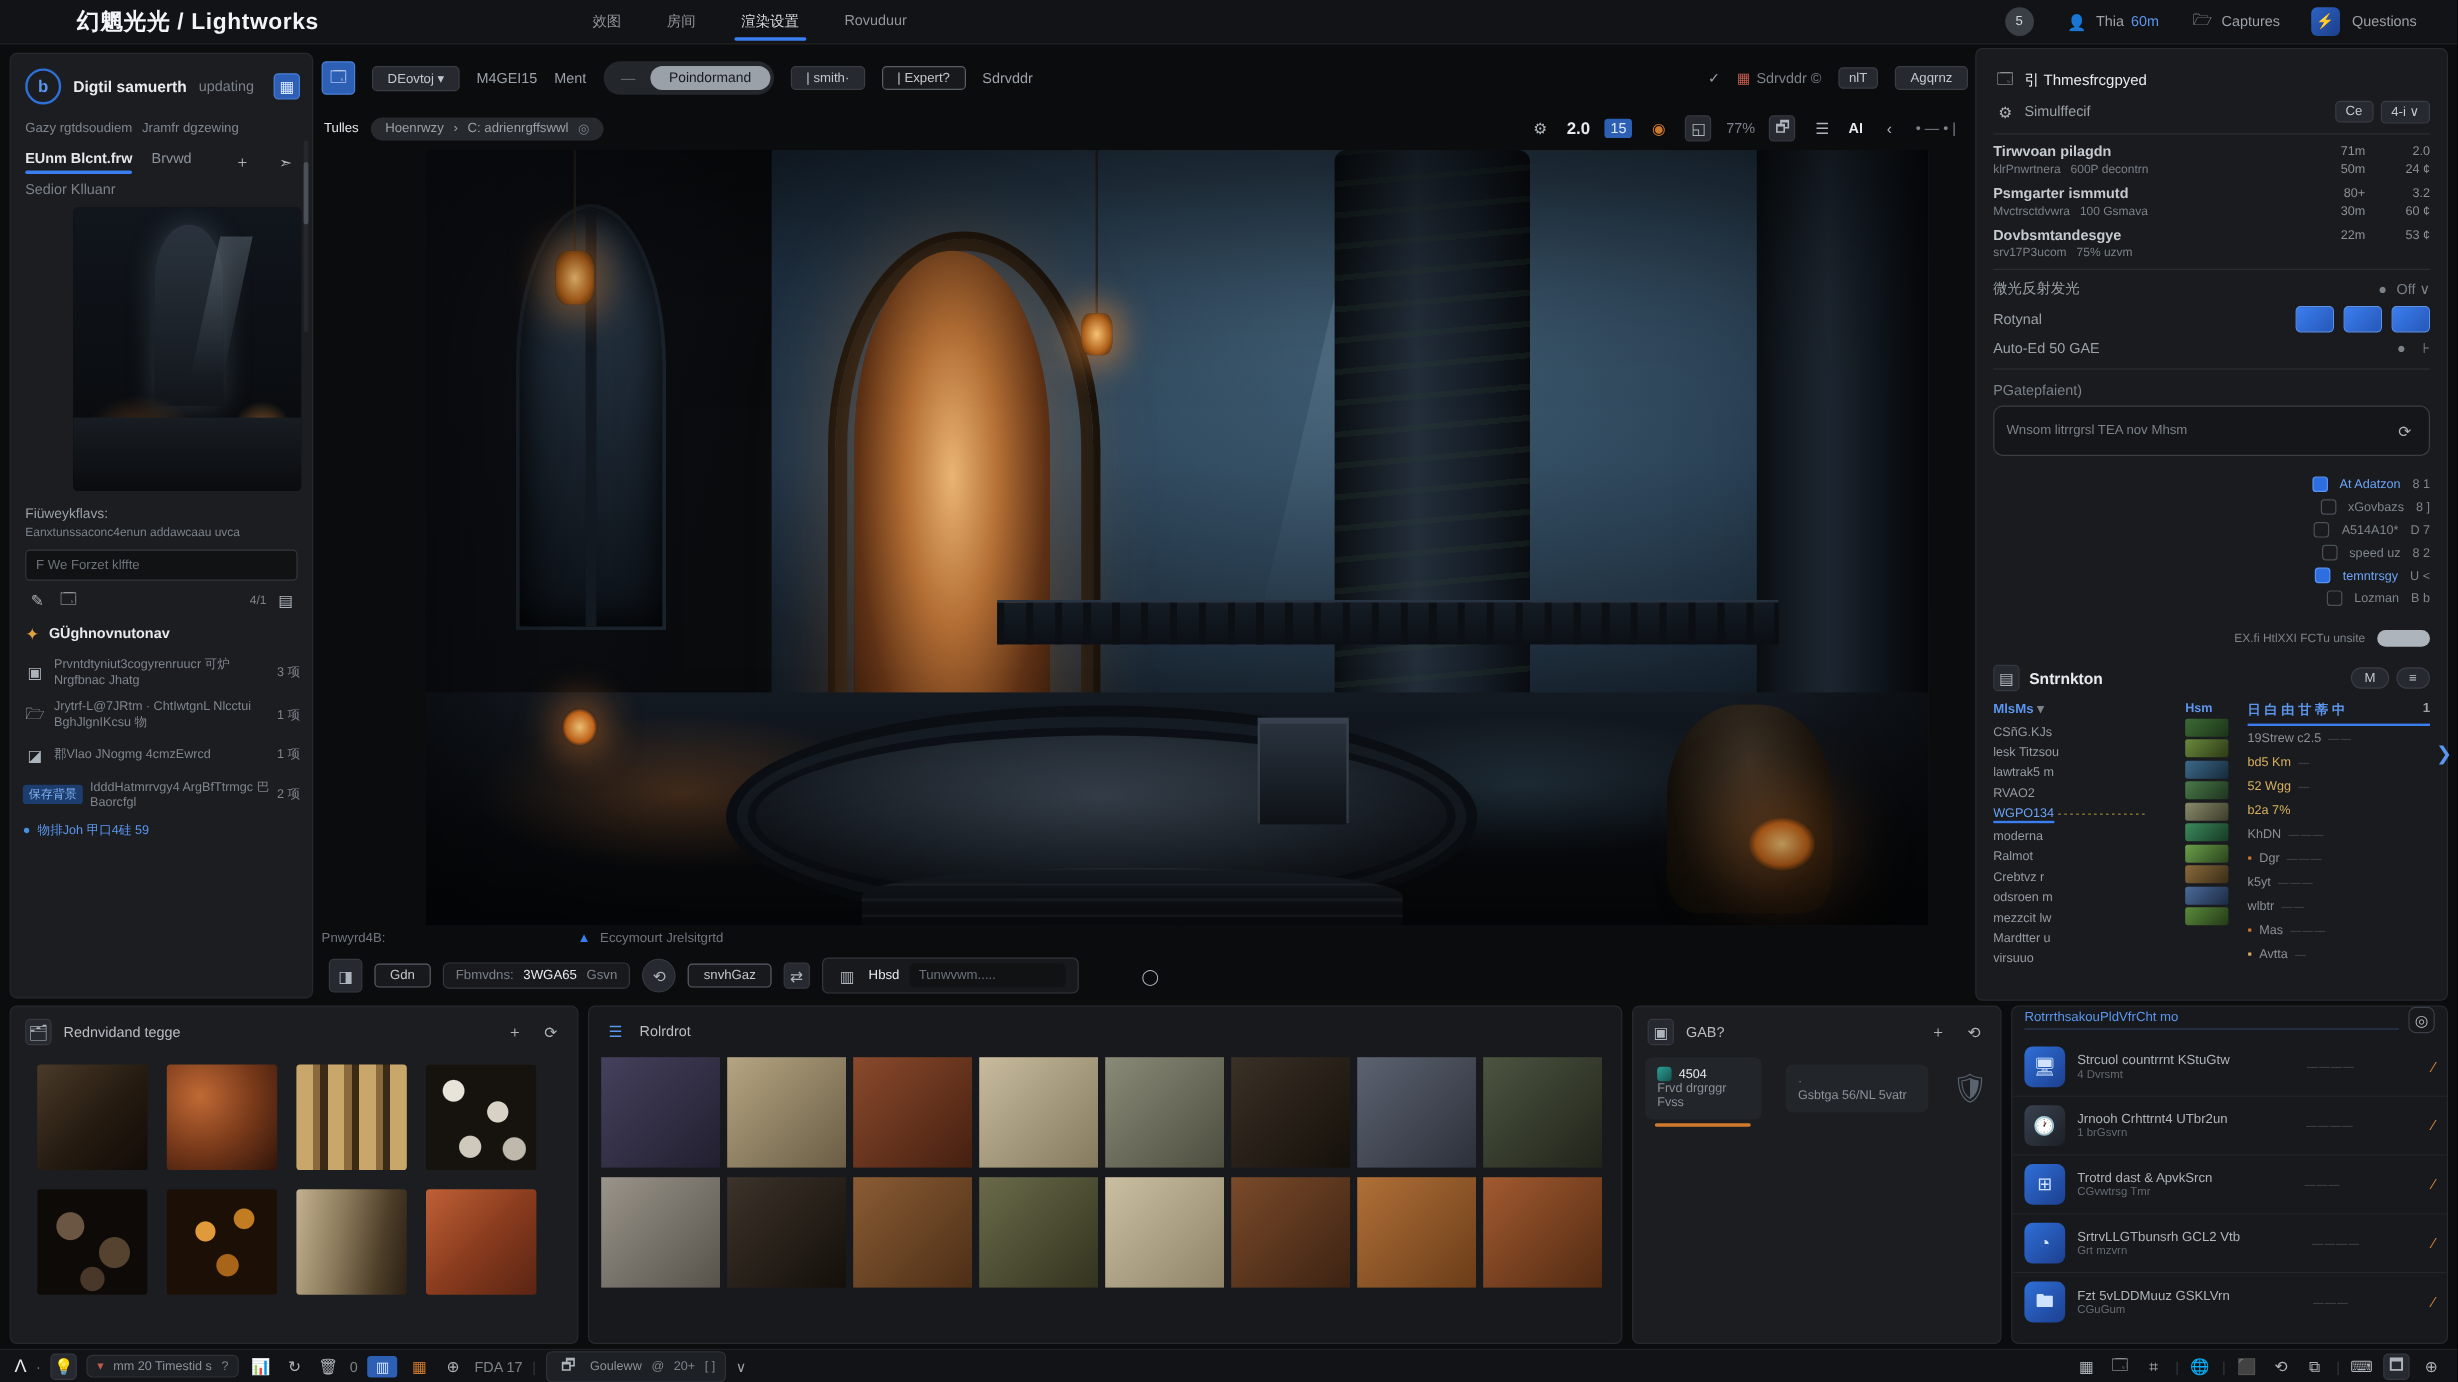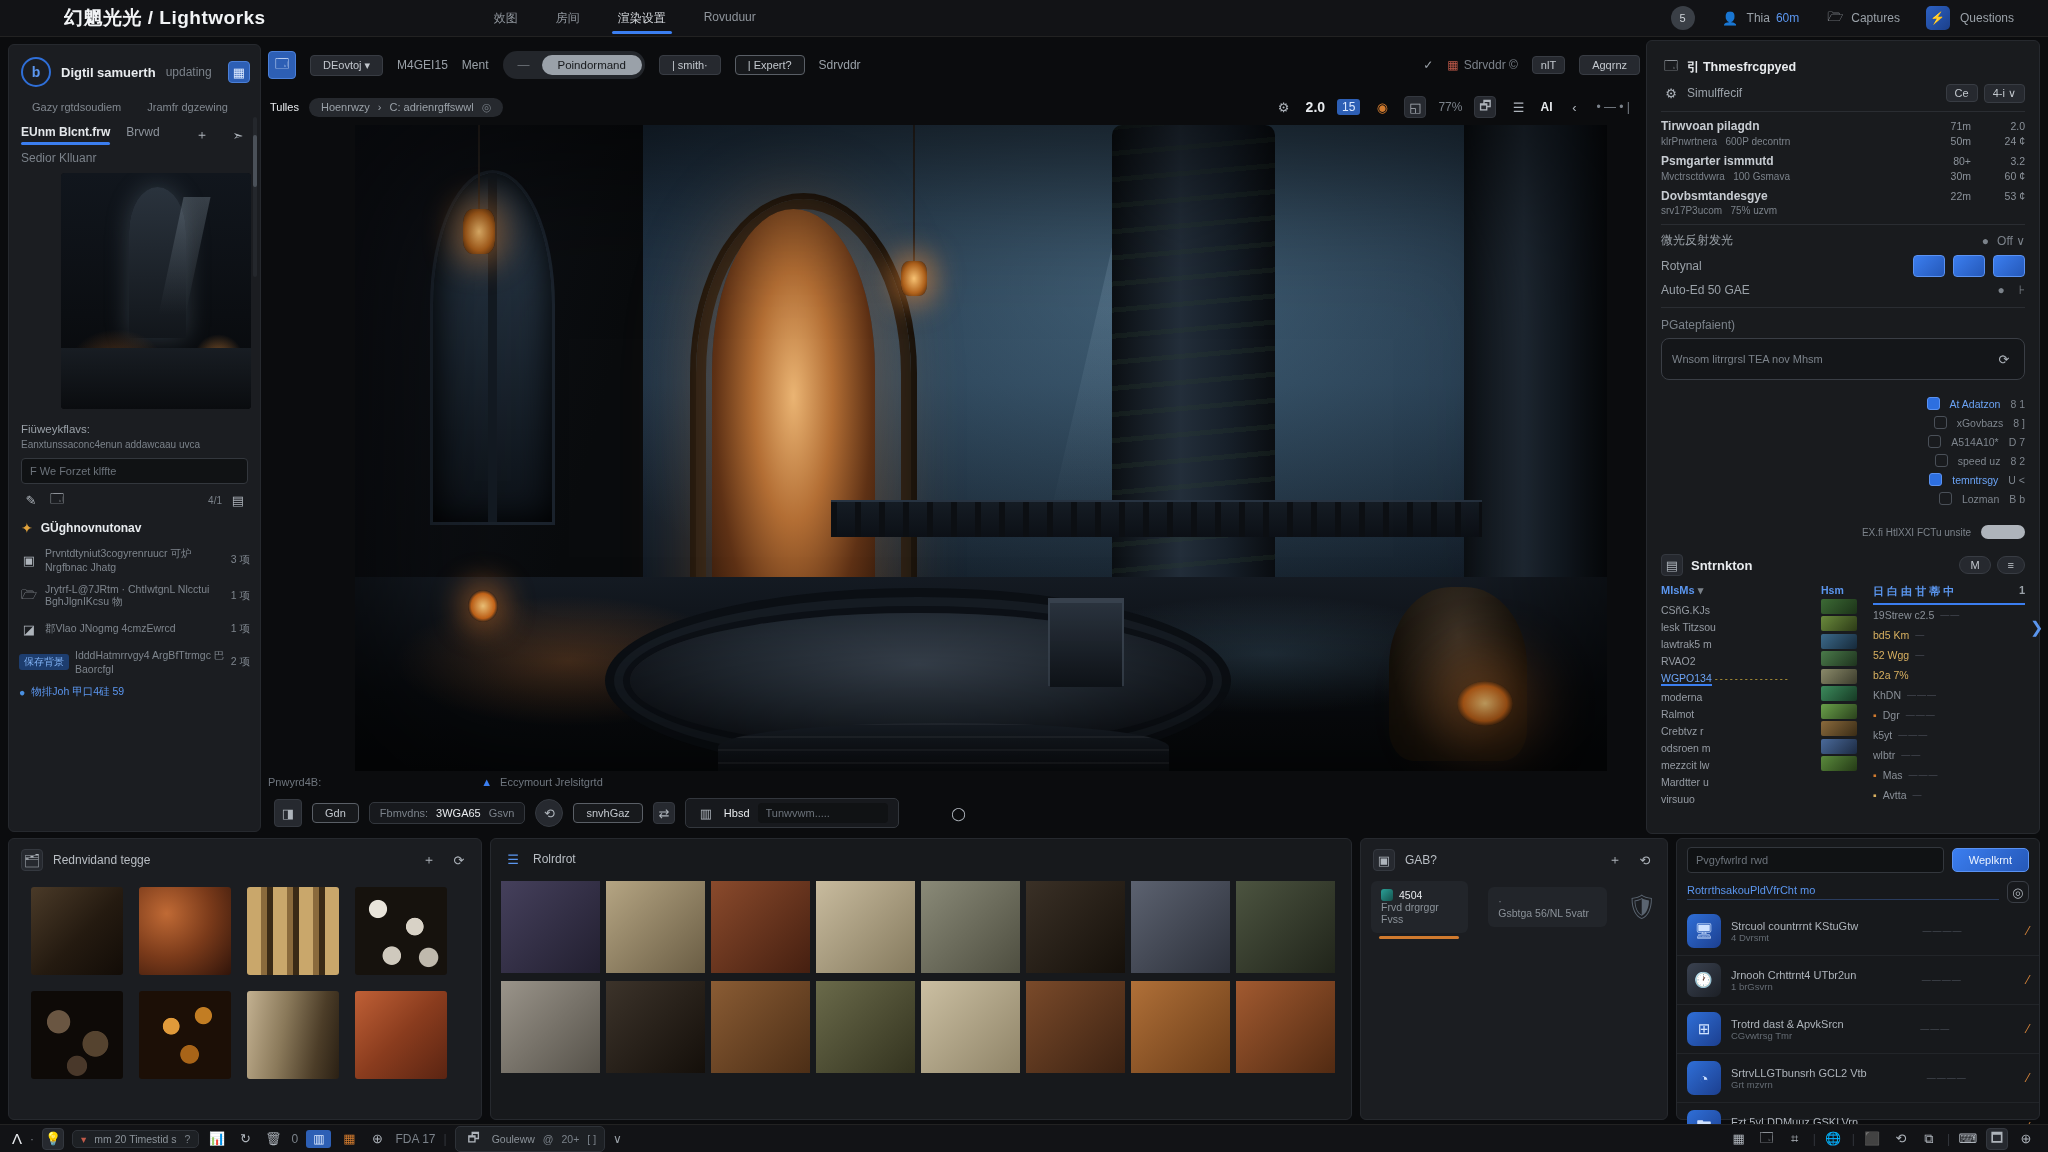--- a/index.html
+++ b/index.html
@@ -22,21 +22,21 @@
   .menu .m{padding:9px 2px;position:relative;}
   .menu .m.active{color:#d7dbdf;}
   .menu .m.active::after{content:"";position:absolute;left:-4px;right:-4px;bottom:2px;height:3px;background:#3b7ef0;border-radius:2px;}
   .tb-right{margin-left:auto;display:flex;align-items:center;gap:26px;margin-right:34px;color:#9aa1a8;}
   .avatar{width:24px;height:24px;border-radius:50%;background:#3a3f46;display:flex;align-items:center;justify-content:center;color:#cfd4d9;font-size:11px;}
   .appbadge{width:24px;height:24px;border-radius:5px;background:linear-gradient(135deg,#2d62c4,#1b3f8a);display:flex;align-items:center;justify-content:center;color:#ffd24a;font-size:12px;}
   
   .left{left:8px;top:44px;width:253px;height:788px;}
   .lp-head{display:flex;align-items:center;gap:10px;padding:12px 10px 6px 12px;}
   .blogo{width:26px;height:26px;border-radius:50%;border:2px solid #2f6fd8;color:#5b96ef;display:flex;align-items:center;justify-content:center;font-weight:bold;font-size:14px;}
-  .subtabs{display:flex;gap:26px;padding:8px 23px 4px;font-size:11px;color:#80878f;}
+  .subtabs{display:flex;gap:8px;padding:8px 12px 4px;font-size:11px;color:#80878f;}
   .ltabs{display:flex;gap:16px;padding:8px 12px 0;font-size:12px;}
   .ltab{padding-bottom:6px;position:relative;color:#8d939b;}
   .ltab.active{color:#e4e7ea;font-weight:bold;}
   .ltab.active::after{content:"";position:absolute;left:0;right:0;bottom:0;height:3px;background:#3b7ef0;border-radius:2px;}
   .lthumb{margin:8px 0 0 52px;width:190px;height:236px;border-radius:4px;position:relative;overflow:hidden;background:#0a0c0f;}
   .lscroll{position:absolute;right:3px;top:72px;width:4px;height:160px;background:#24272c;border-radius:2px;}
   .lscroll i{display:block;width:4px;height:52px;background:#4a5058;border-radius:2px;margin-top:18px;}
   .llist{padding:4px 10px;font-size:10.5px;color:#7e858d;}
   .llist .li{display:flex;align-items:center;gap:6px;padding:5px 0;}
   .badge-blue{background:#1d3d6e;color:#7fb0f2;border-radius:3px;padding:1px 5px;font-size:10px;}
@@ -325,21 +325,21 @@
         <span class="bright">Hbsd</span>
         <input style="width: 130px; height: 20px; border: none; background: rgb(16, 18, 20);" placeholder="Tunwvwm.....">
       </div>
       <span class="ic" style="margin-left:40px">◯</span>
     </div>
   </div>
 
   <div class="panel right">
     <div class="rp-row">
       <span class="ic">🗔</span>
-      <span class="bright" style="font-weight:bold;font-size:12.5px;margin-left:6px">引 Thmesfrcgpyed</span>
+      <span class="bright" style="font-weight:normal;font-size:12.5px;margin-left:6px">引 Thmesfrcgpyed</span>
     </div>
     <div class="rp-row" style="border-bottom:1px solid #2a2d32;padding-bottom:8px">
       <span class="ic">⚙</span>
       <span class="dim" style="margin-left:6px">Simulffecif</span>
       <span class="grow"></span>
       <button class="btn" style="padding:2px 8px">Ce</button>
       <button class="btn" style="padding:2px 8px;margin-left:6px">4-i ∨</button>
     </div>
 
     <div class="prop">
@@ -586,24 +586,20 @@
       </div>
       <div class="card" style="width:150px">
         <div class="faint">·</div>
         <div>Gsbtga 56/NL 5vatr</div>
       </div>
       <span class="ic" style="width:40px;height:40px;font-size:24px;color:#5a6470">🛡</span>
     </div>
   </div>
 
   <div class="panel br">
-    <div class="row" style="padding:8px 10px;gap:8px">
-      <input class="grow" style="height: 26px;" placeholder="Pvgyfwrlrd rwd">
-      <button class="btn" style="background:linear-gradient(135deg,#3b7ef0,#2558b8);border-color:#5a92f2;color:#eaf2ff;padding:5px 16px;border-radius:5px">Weplkrnt</button>
-    </div>
     <div class="row" style="padding:0 10px 4px;gap:8px">
       <span style="color:#5b96ef;font-size:11px;border-bottom:1px solid #2a3c5e;padding-bottom:3px" class="grow">RotrrthsakouPldVfrCht mo</span>
       <span class="ic" style="border:1px solid #3a3e45;border-radius:6px">◎</span>
     </div>
     <div>
       <div class="britem">
         <span class="bricon">🖥</span>
         <span class="britxt">
             <div class="t">Strcuol countrrnt KStuGtw</div>
             <div class="s">4 Dvrsmt</div>

